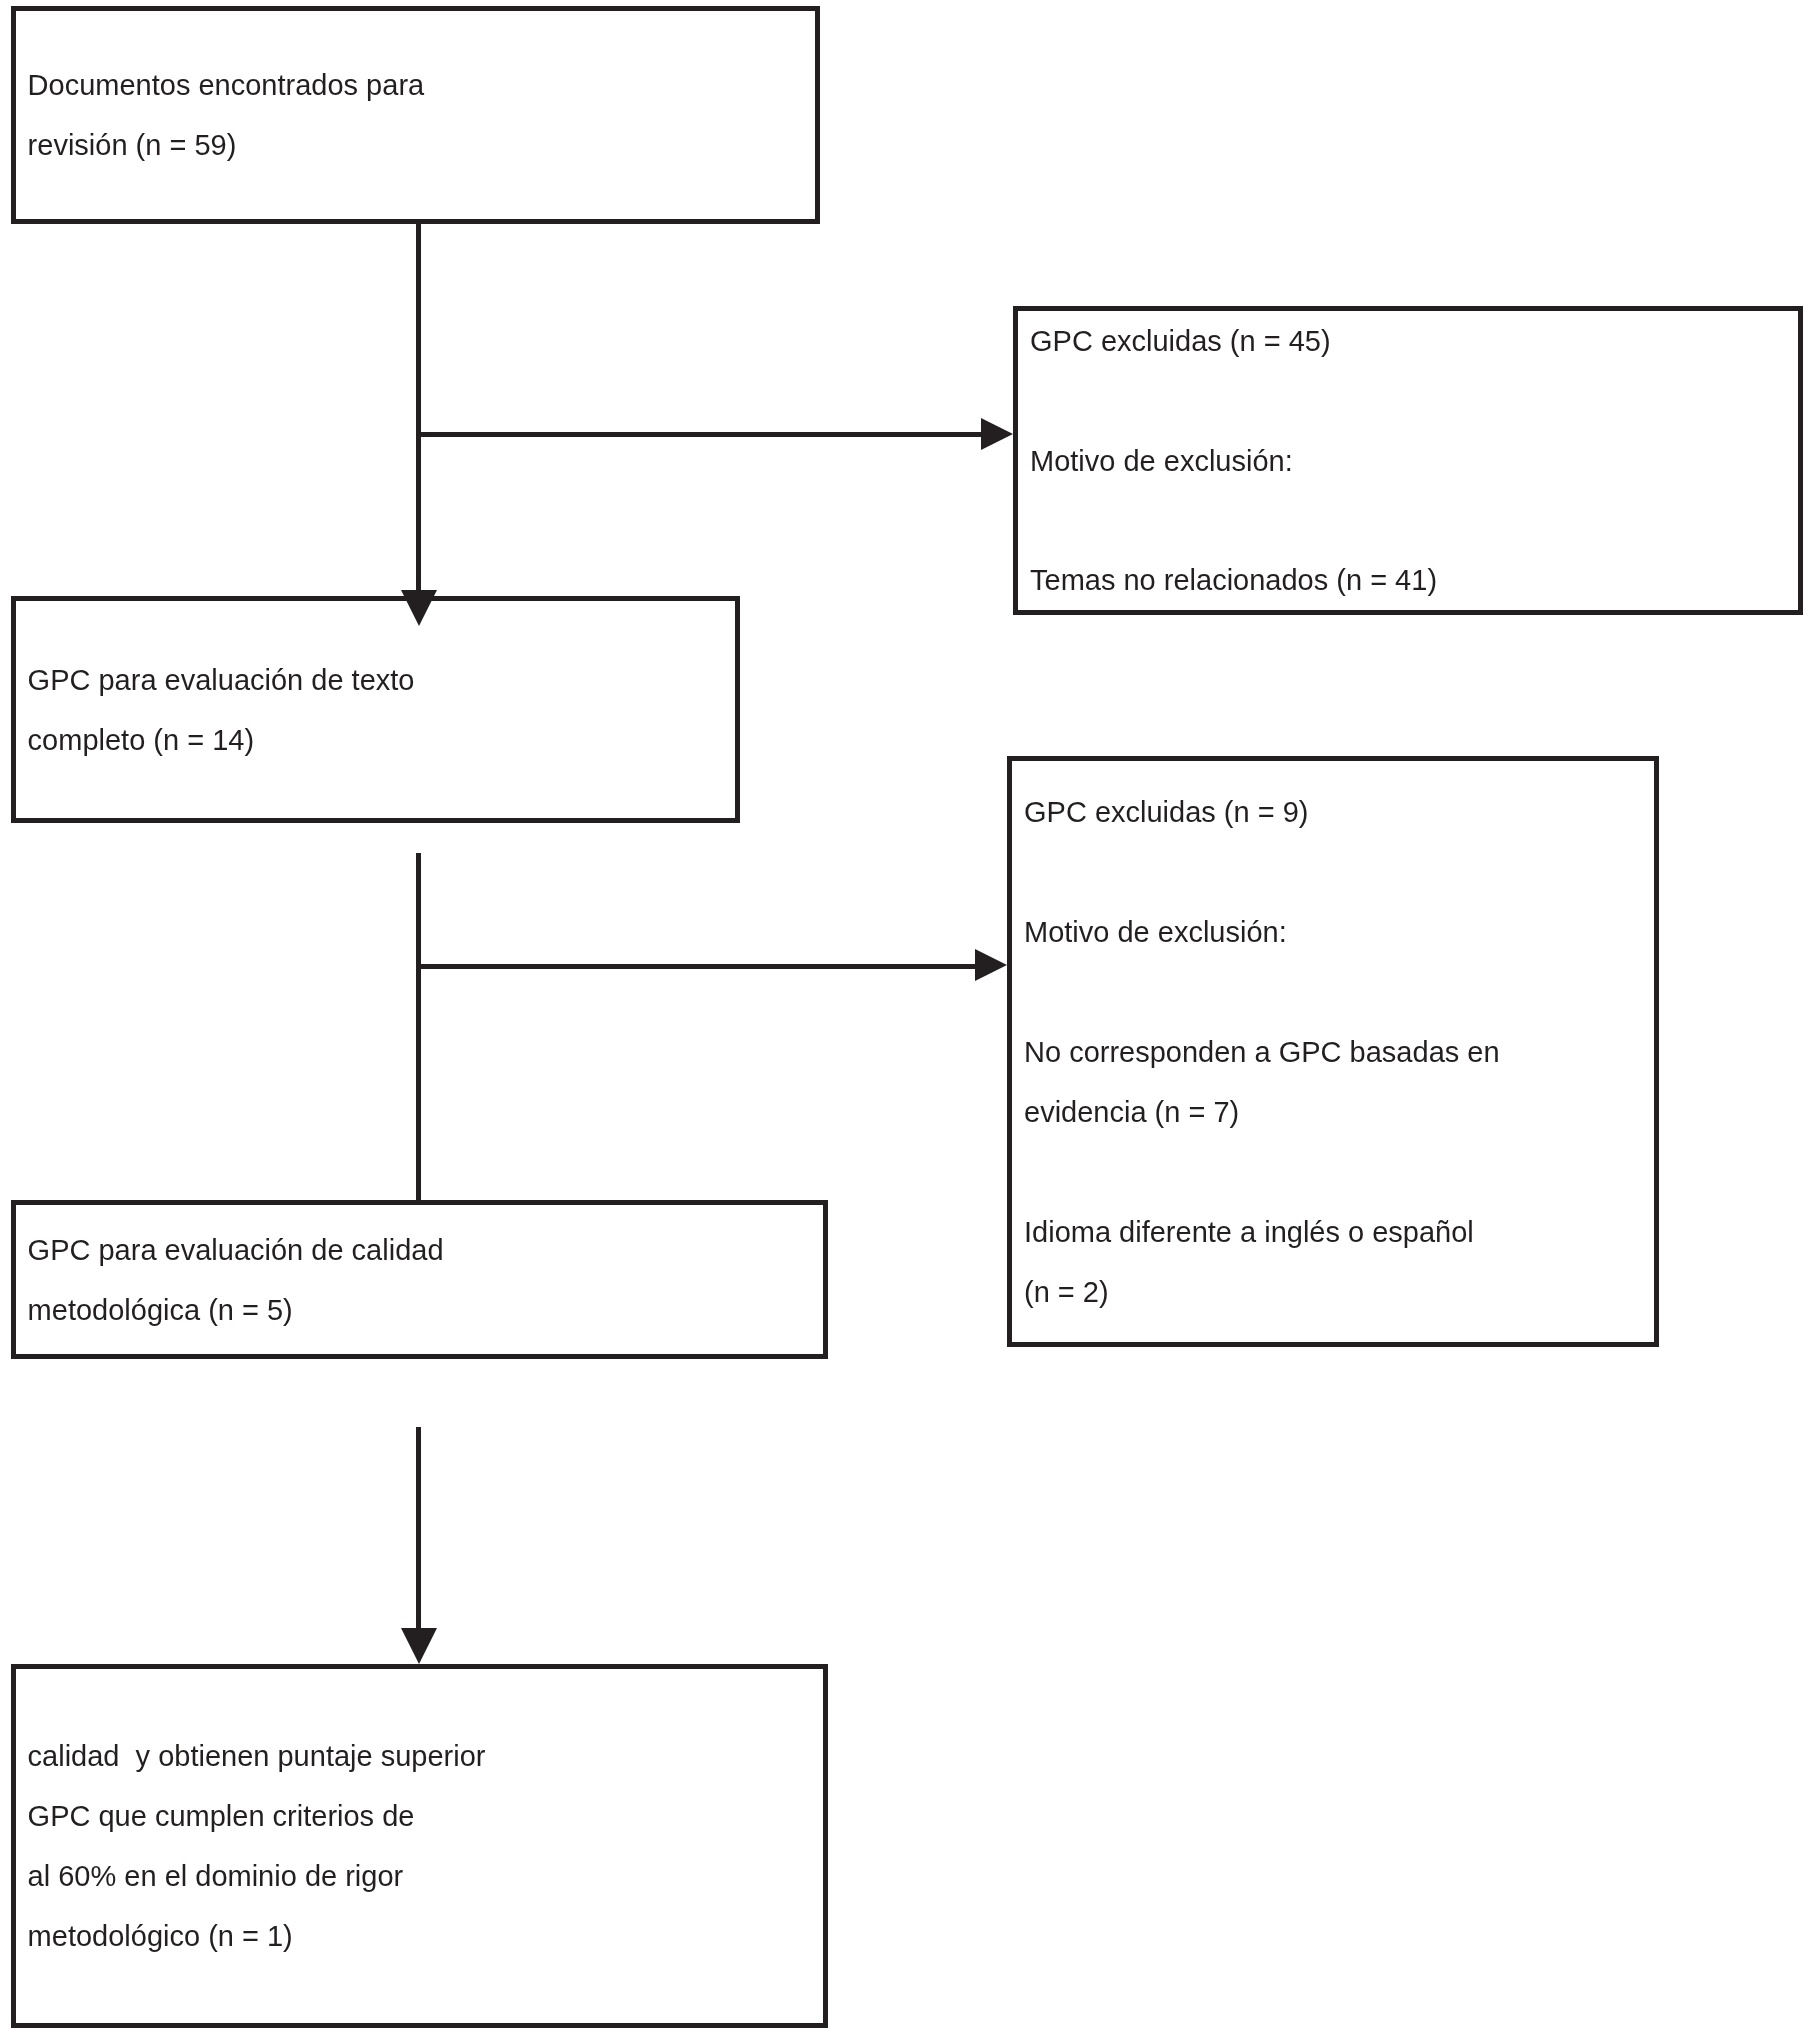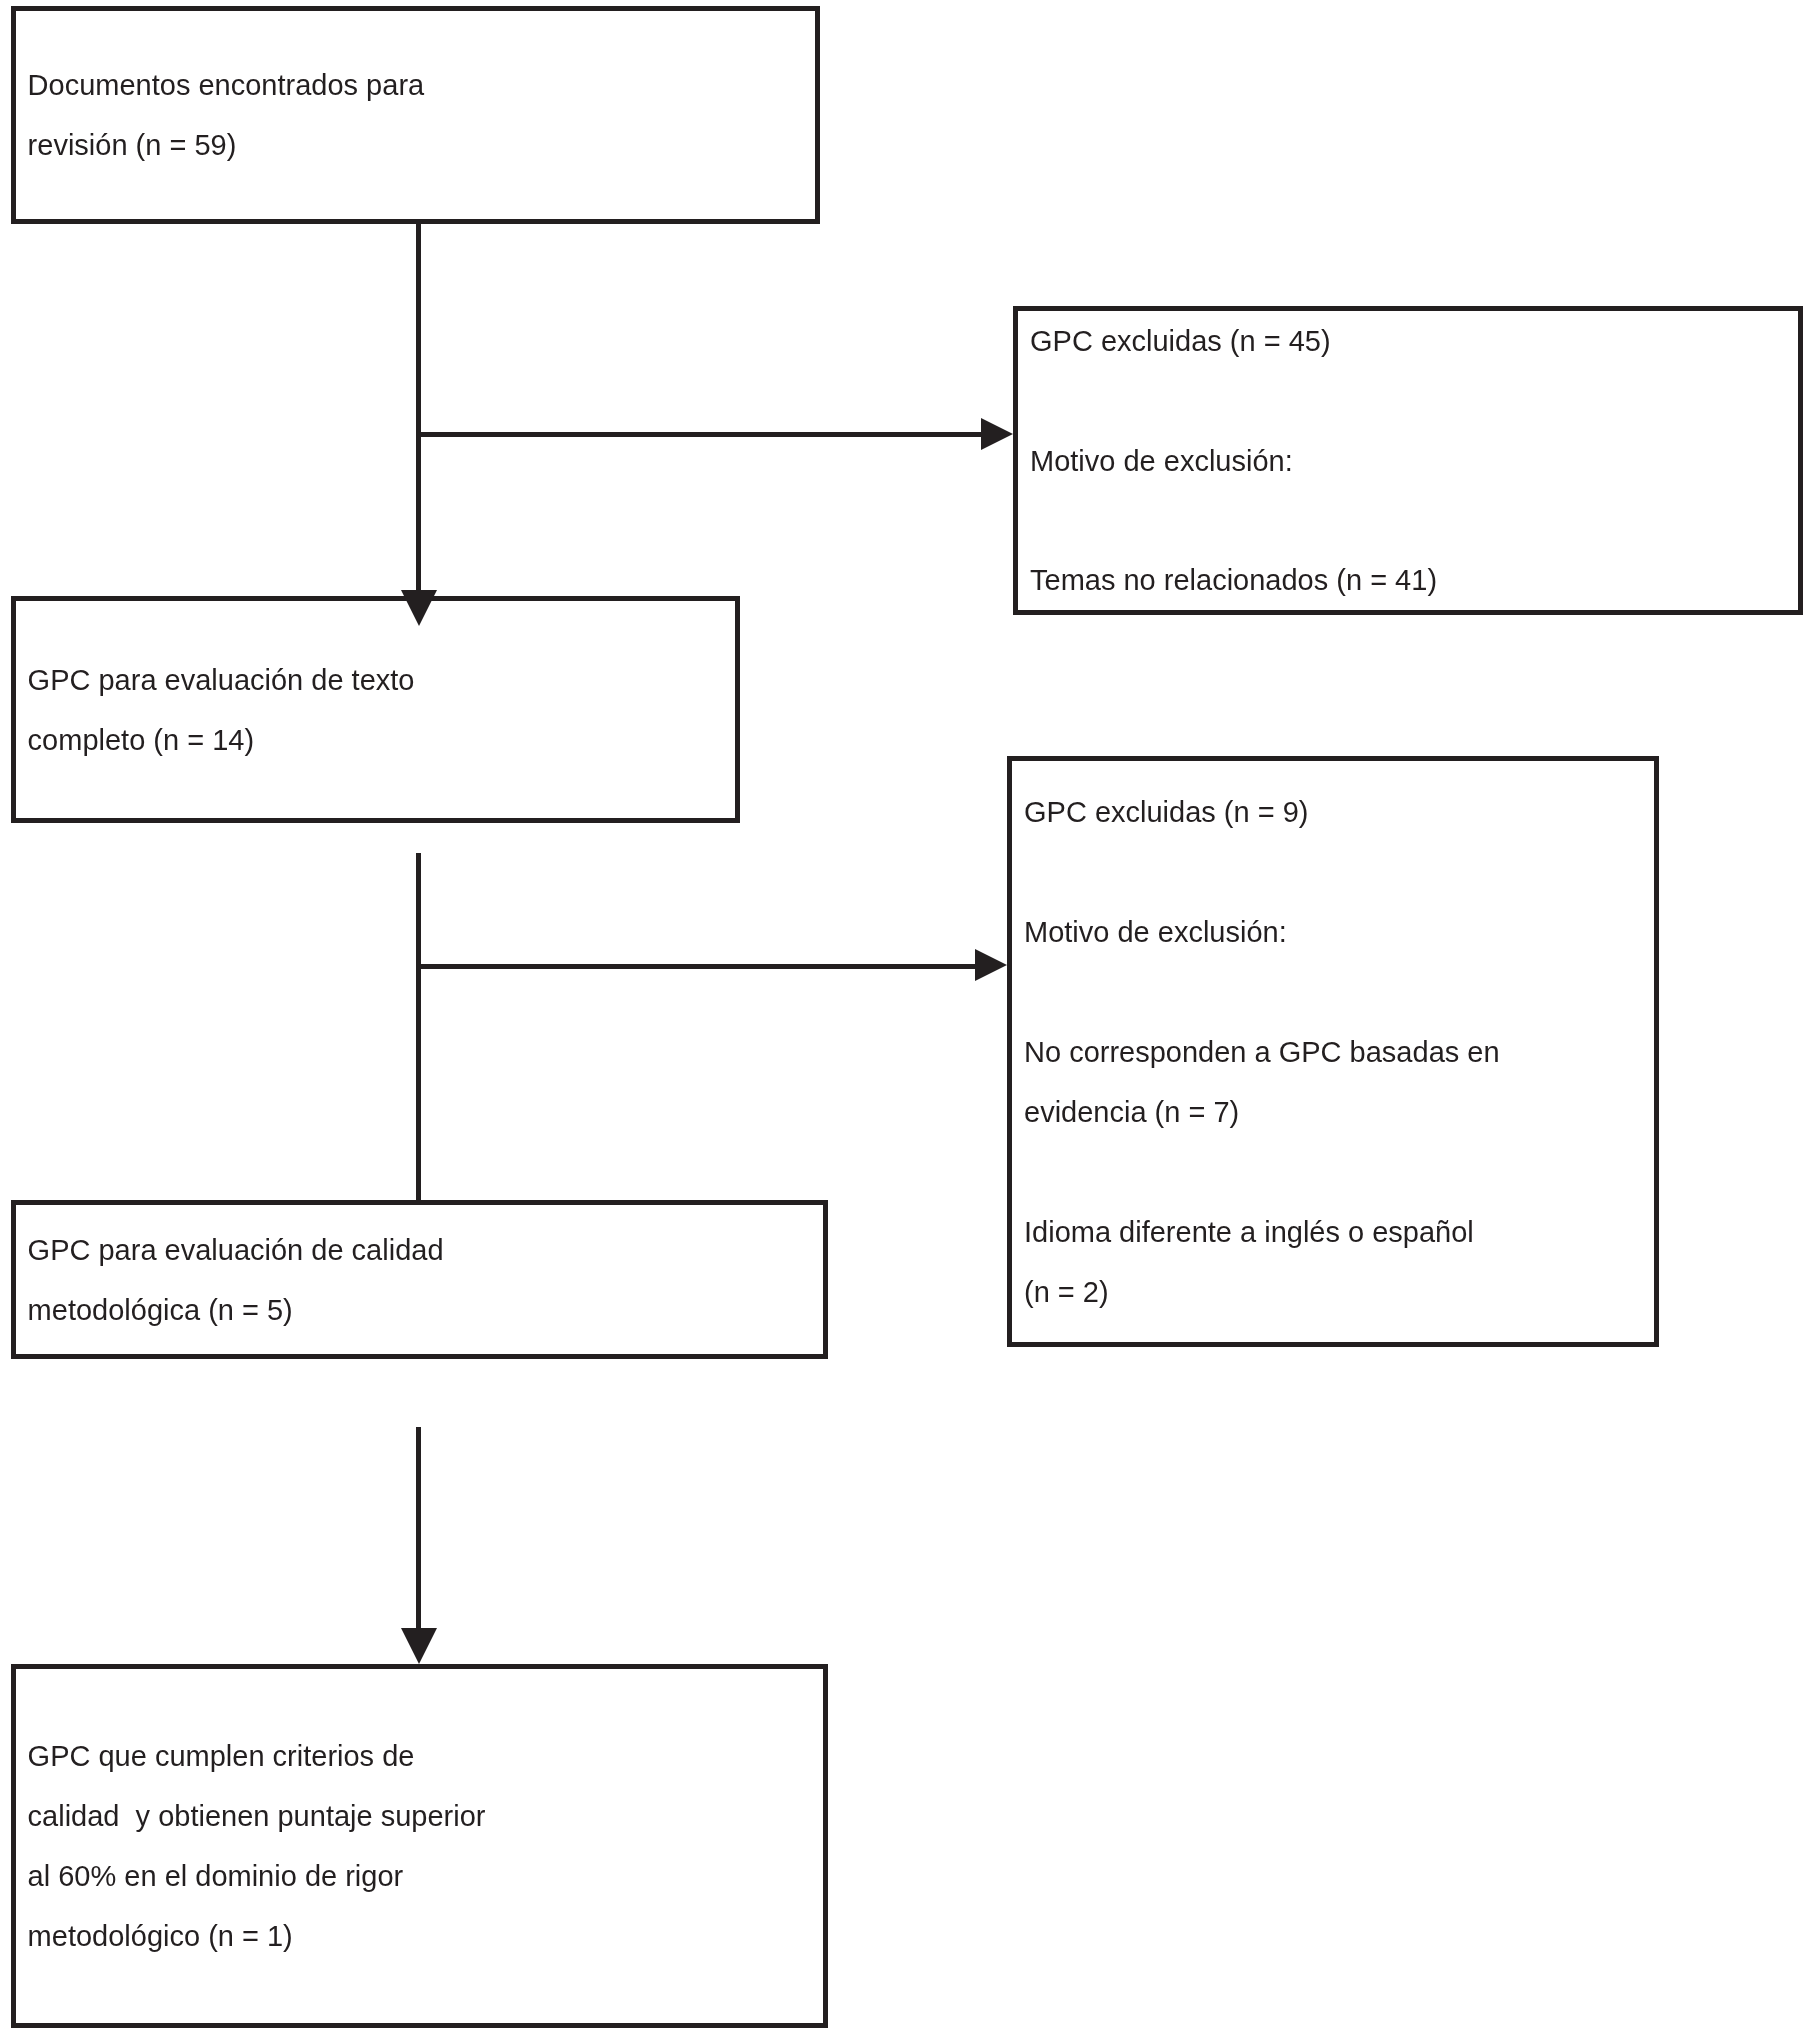--- a/index.html
+++ b/index.html
@@ -110,22 +110,22 @@
     <span class="line">Idioma diferente a inglés o español</span>
     <span class="line">(n = 2)</span>
   </div>
 
   <div class="box" id="box-quality">
     <span class="line">GPC para evaluación de calidad</span>
     <span class="line">metodológica (n = 5)</span>
   </div>
 
   <div class="box" id="box-final">
+    <span class="line">calidad  y obtienen puntaje superior</span>
     <span class="line">GPC que cumplen criterios de</span>
-    <span class="line">calidad  y obtienen puntaje superior</span>
     <span class="line">al 60% en el dominio de rigor</span>
     <span class="line">metodológico (n = 1)</span>
   </div>
 
   <div class="vline" style="left:416px; top:224px; height:367px;"></div>
   <div class="arrow-down" style="left:401px; top:590px;"></div>
 
   <div class="hline" style="left:419px; top:432px; width:564px;"></div>
   <div class="arrow-right" style="left:981px; top:418px;"></div>
 

